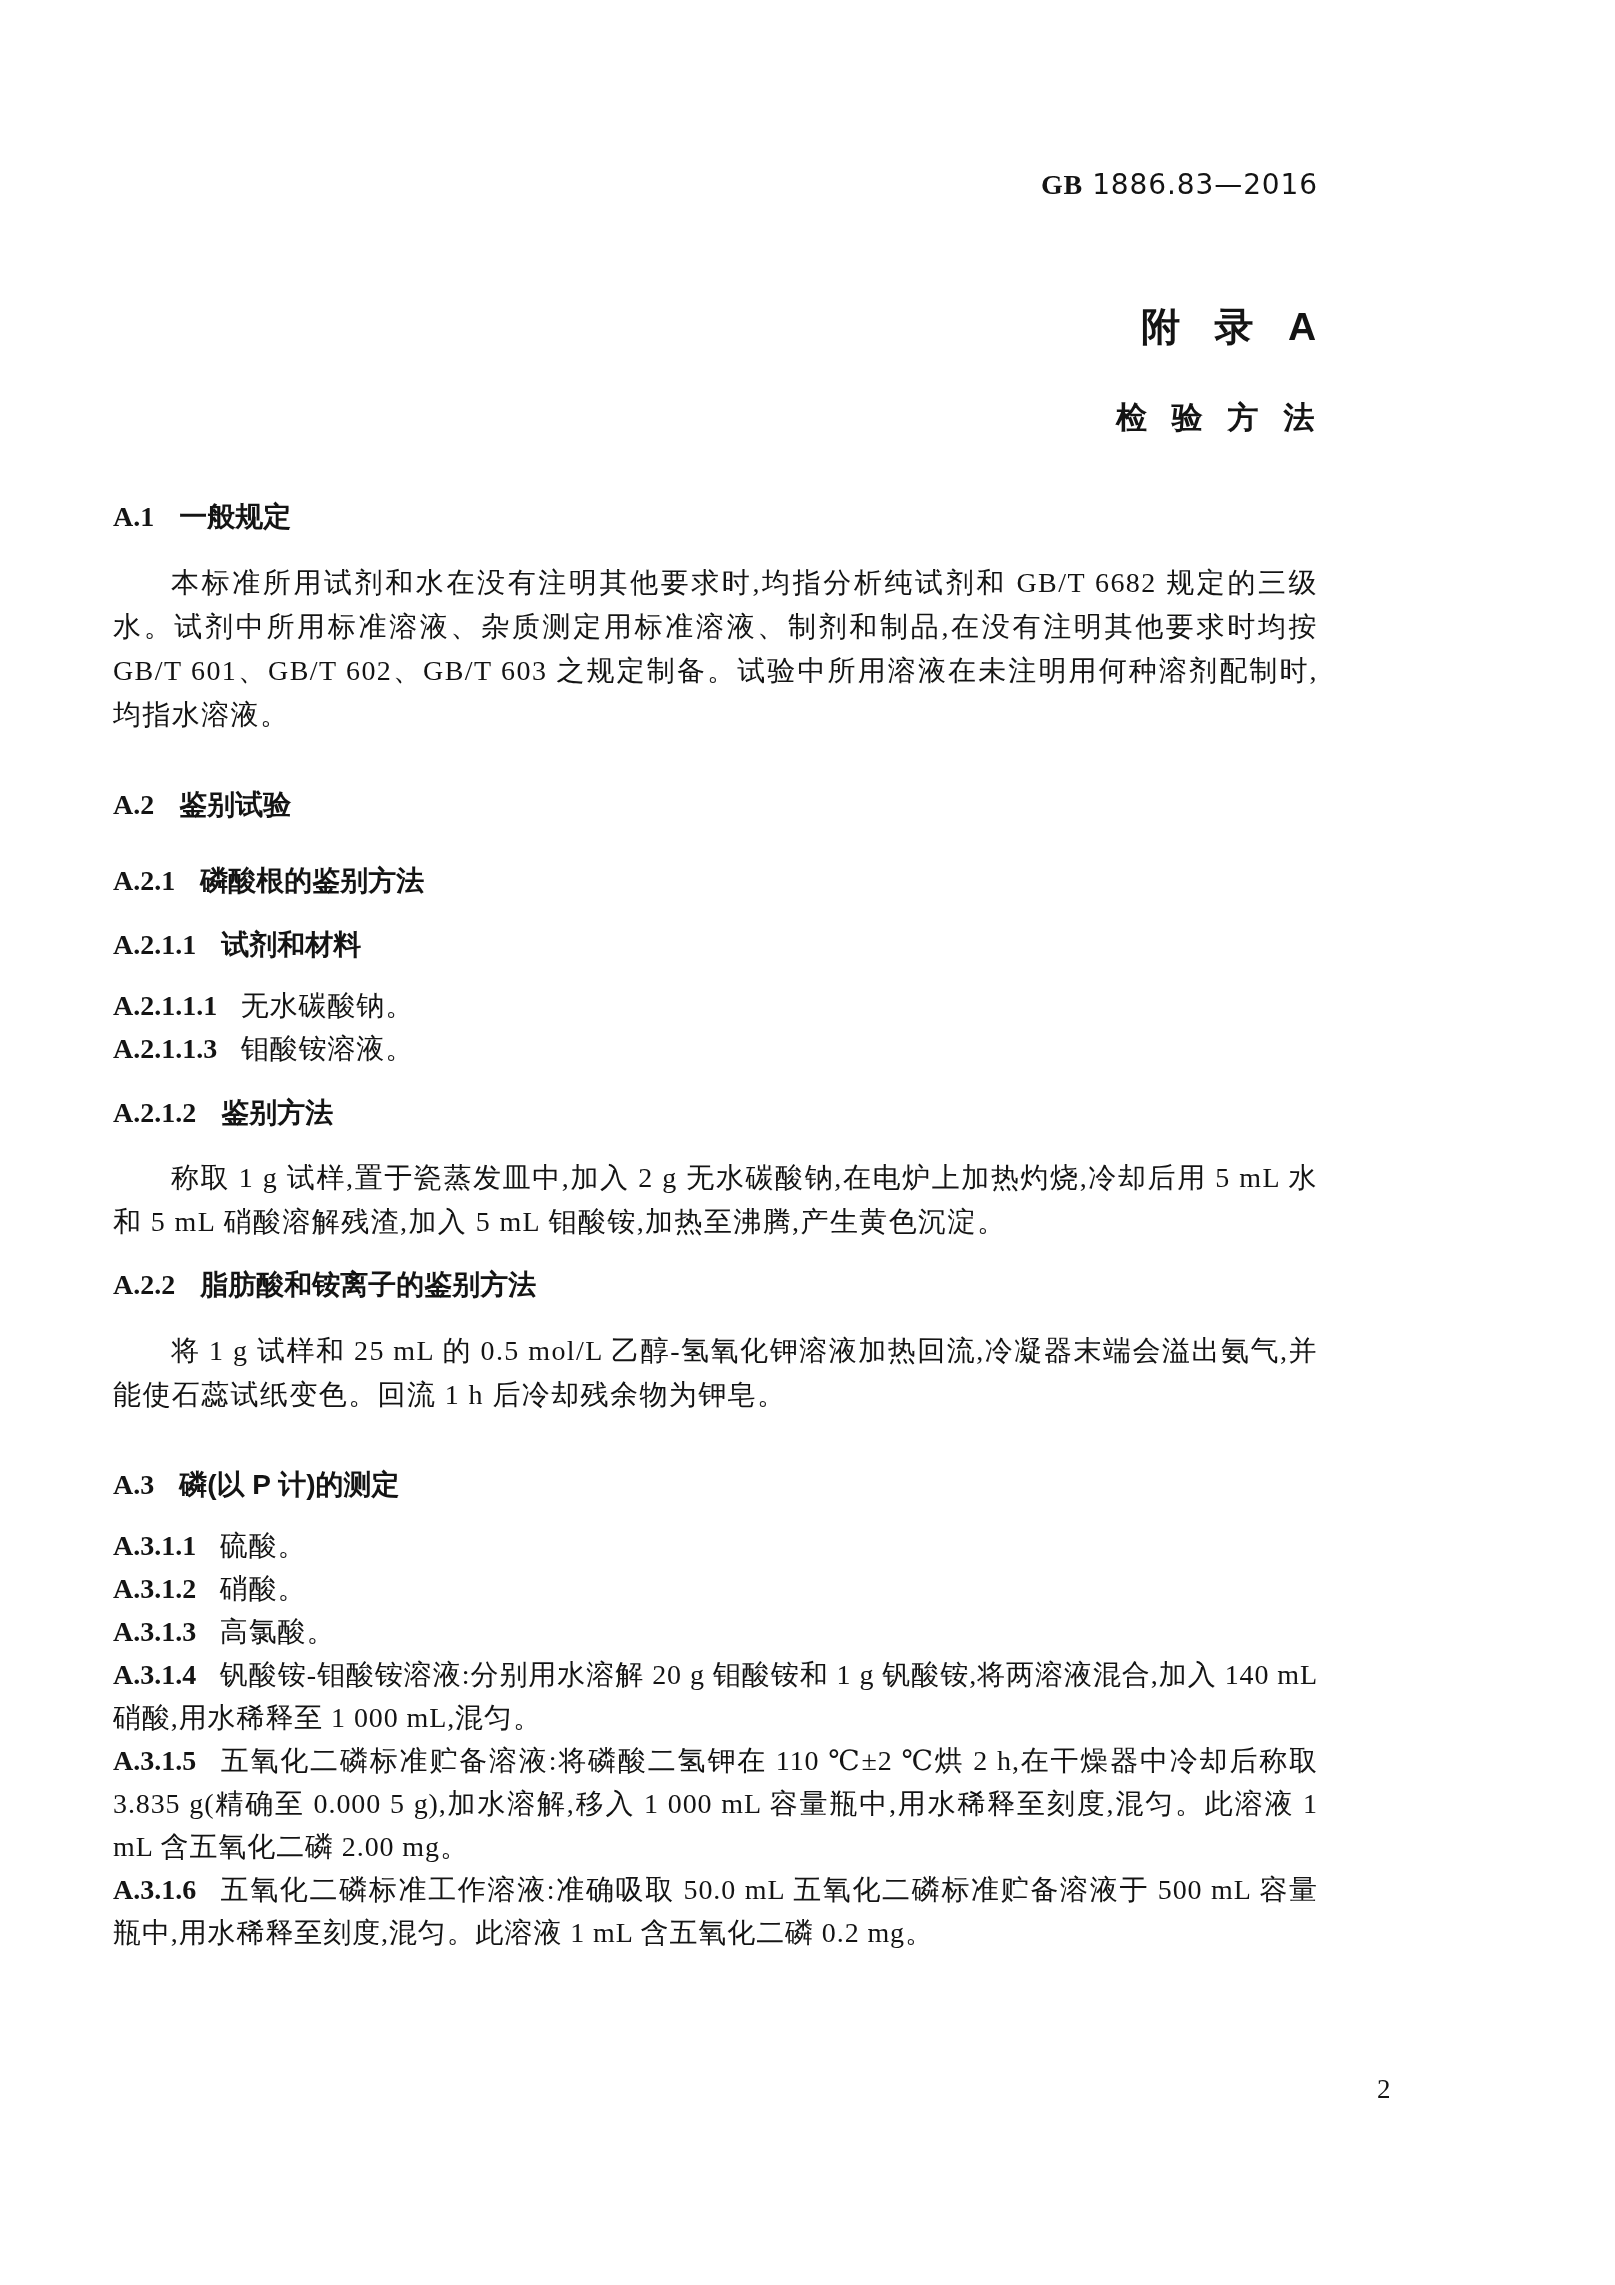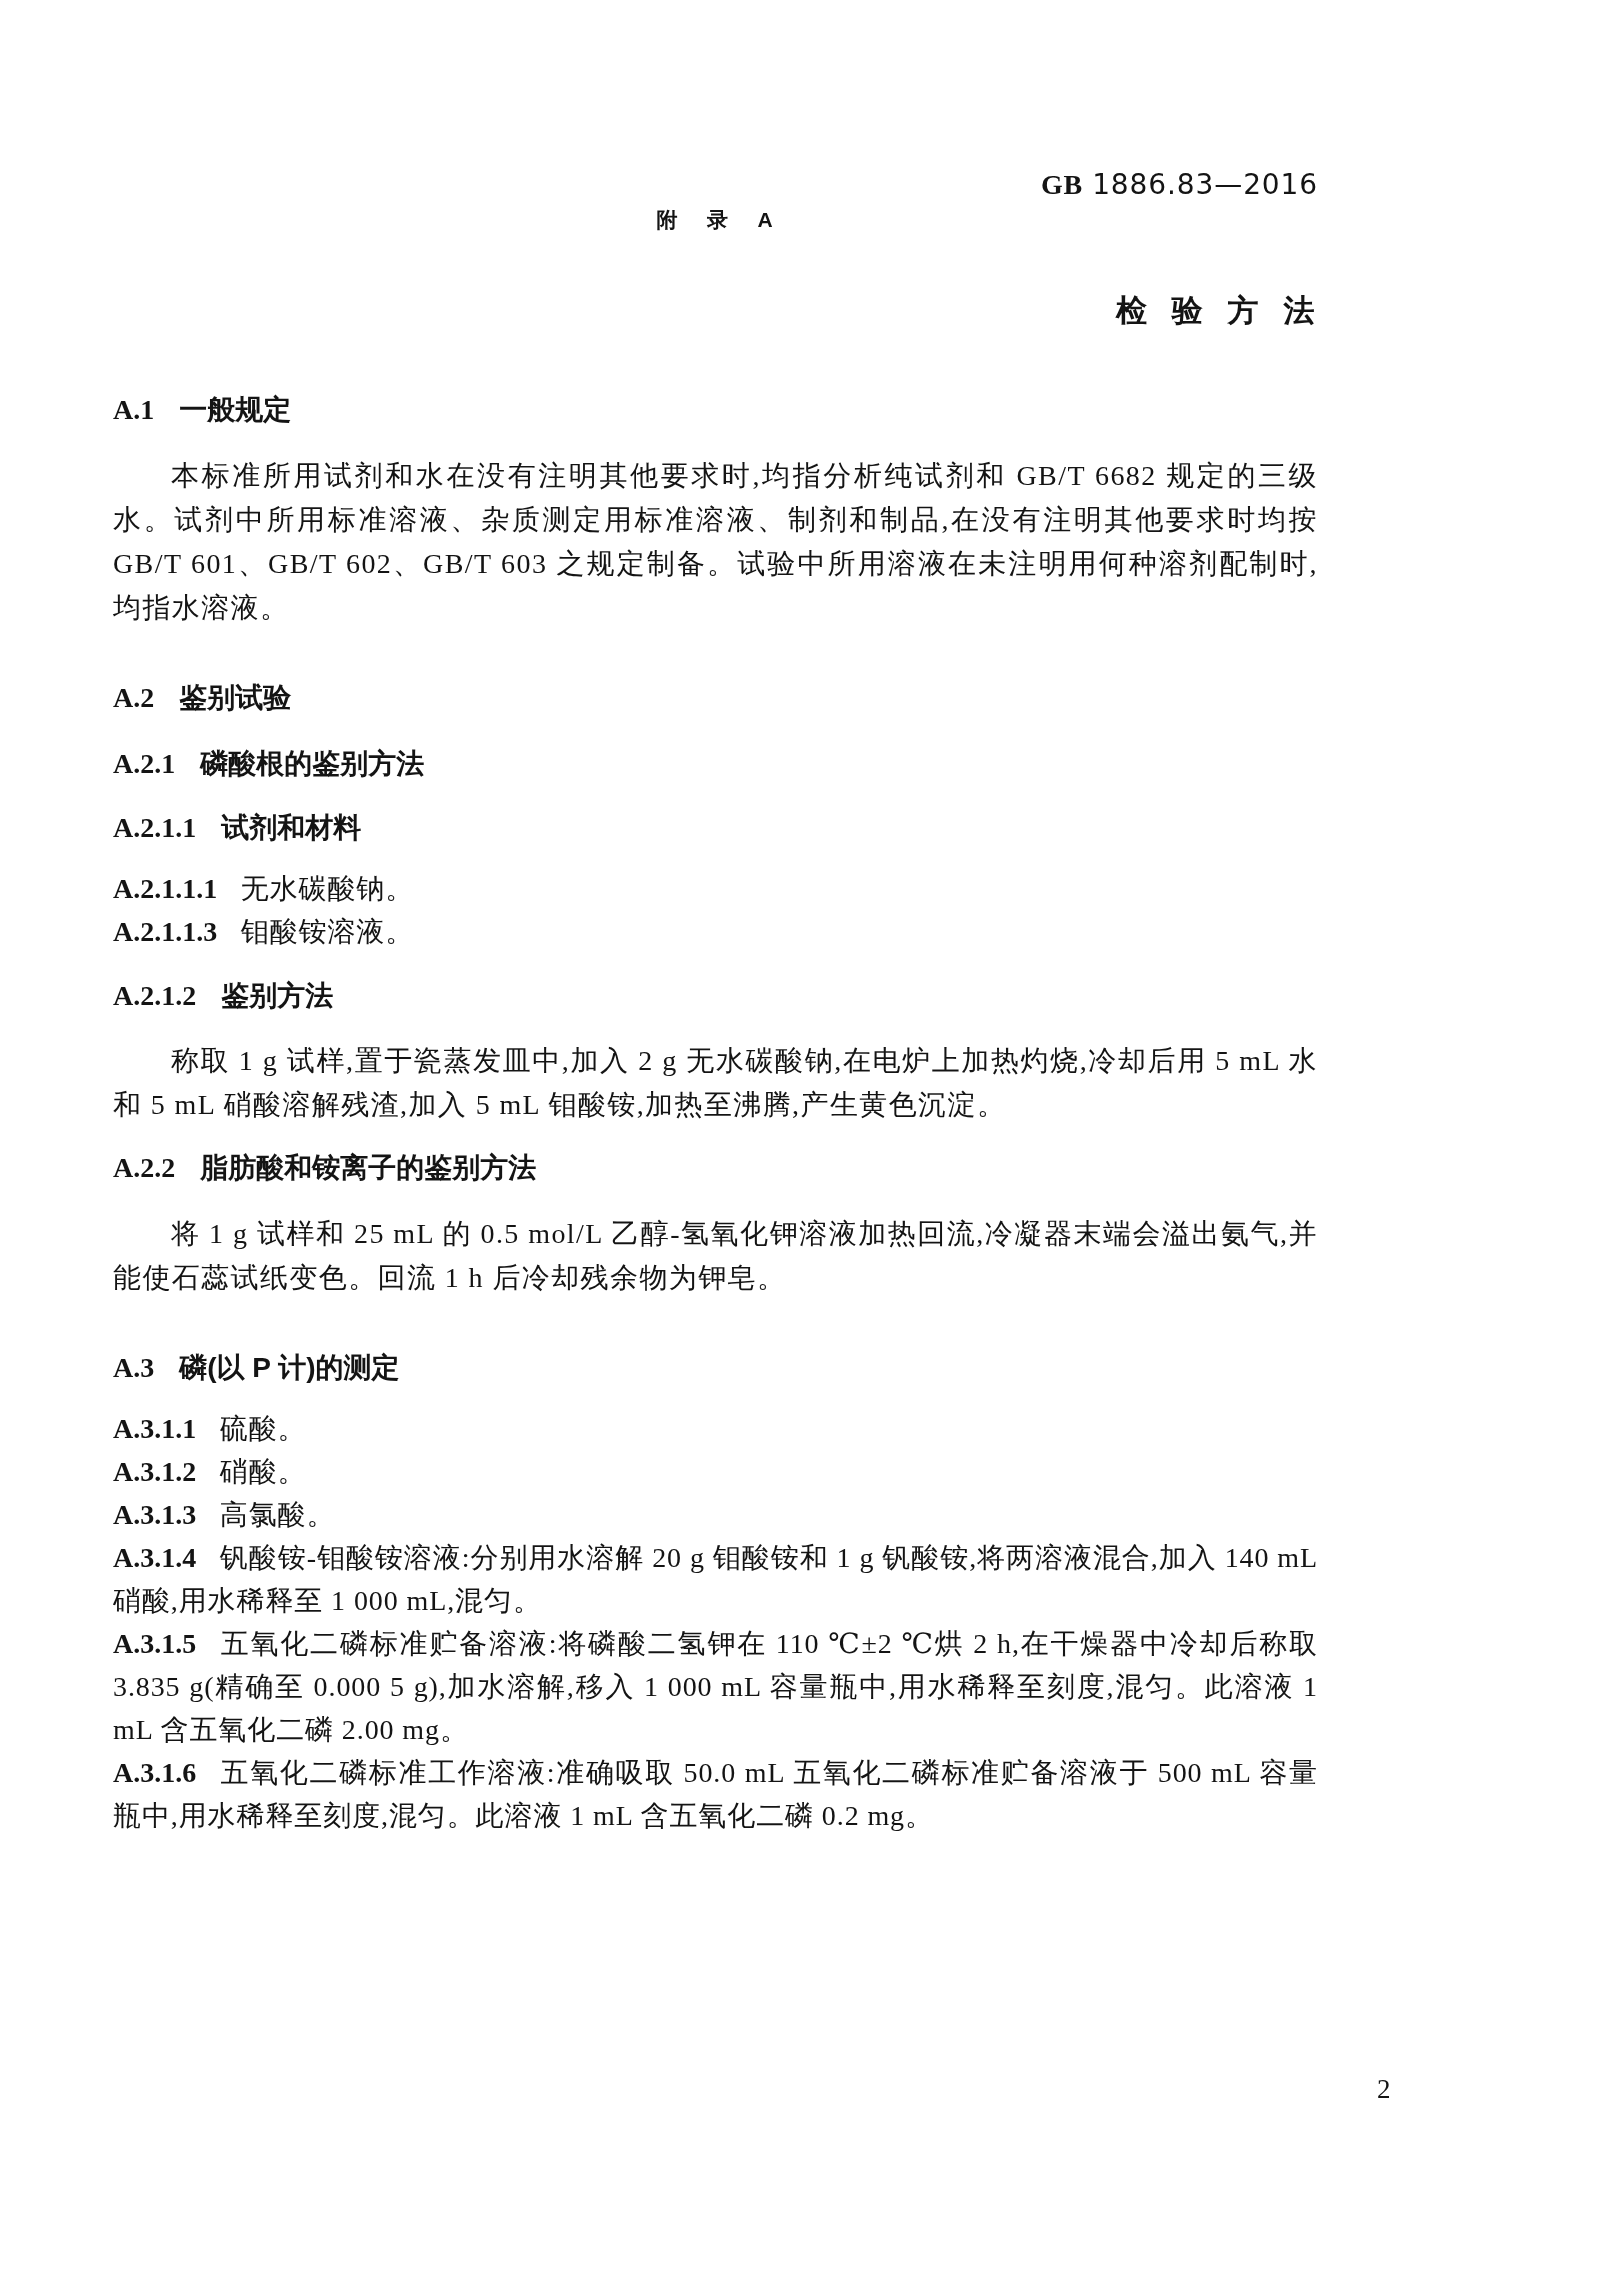--- a/index.html
+++ b/index.html
@@ -22,24 +22,25 @@
   }
   .doc-header .gb {
     font-weight: 700;
     margin-right: 9px;
   }
   .doc-header .num {
     font-family: "DejaVu Sans", "Liberation Sans", sans-serif;
     font-weight: 400;
   }
   .title-main {
-    text-align: center;
+    margin-top: 107px;
+    text-align: right;
     font-family: "Liberation Sans", "DejaVu Sans", sans-serif;
     font-weight: 700;
-    font-size: 21px;
+    font-size: 39px;
     line-height: 38px;
     word-spacing: 20px;
     letter-spacing: 1.8px;
   }
   .title-sub {
     margin-top: 54px;
     text-align: right;
     font-family: "Liberation Sans", "DejaVu Sans", sans-serif;
     font-weight: 700;
     font-size: 31px;
@@ -54,21 +55,21 @@
     line-height: 42px;
     font-family: "Liberation Sans", "DejaVu Sans", sans-serif;
     font-weight: 700;
   }
   .clause .clause-label {
     font-family: "Liberation Serif", "DejaVu Serif", serif;
     font-weight: 700;
     margin-right: 25px;
   }
   .clause.d1 { margin-top: 51px; }
-  .clause.d2 { margin-top: 24px; }
+  .clause.d2 { margin-top: 34px; }
   .clause.d3 { margin-top: 22px; }
   .doc-body .clause:first-child { margin-top: 0; }
 
   .para {
     margin: 22.6px 0 0 0;
     font-size: 28px;
     line-height: 44px;
     text-align: justify;
     text-indent: 58px;
     letter-spacing: 1.4px;

